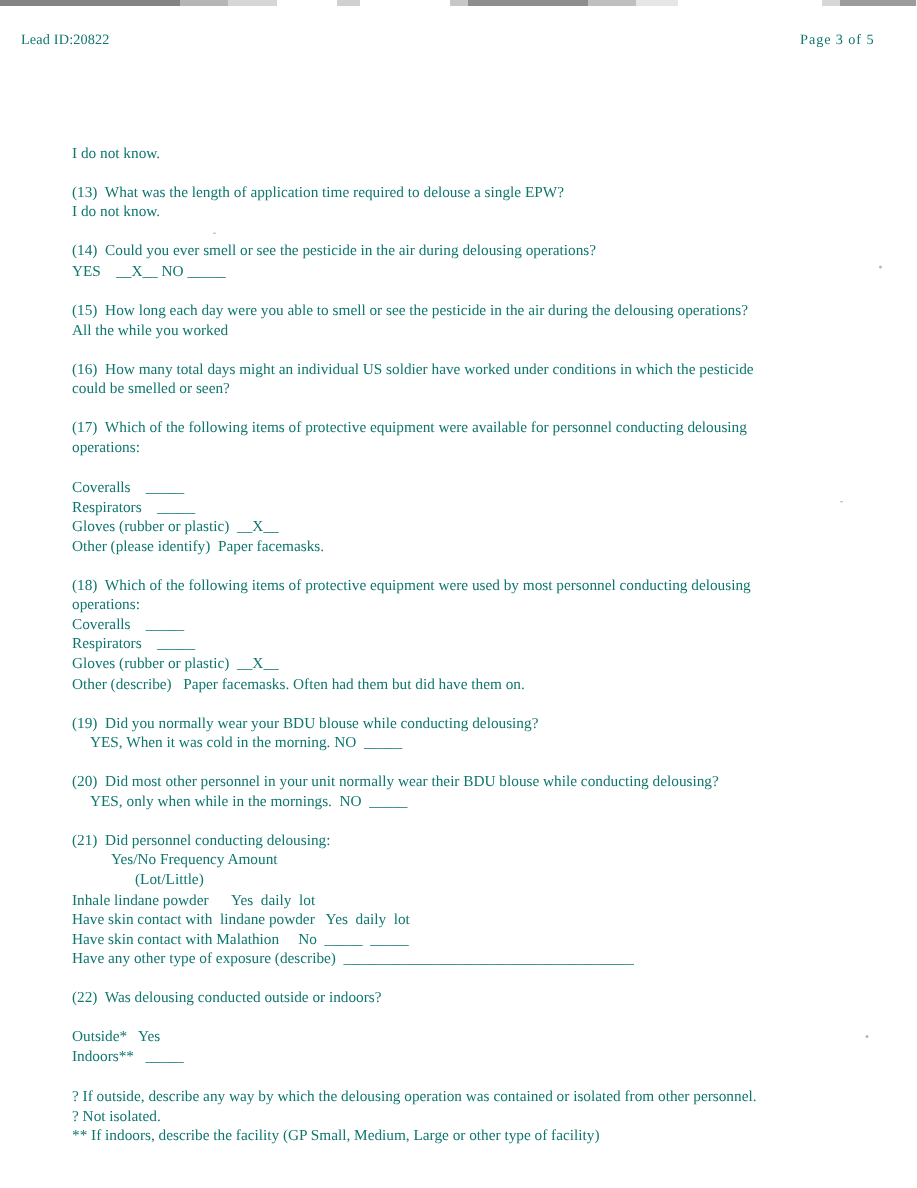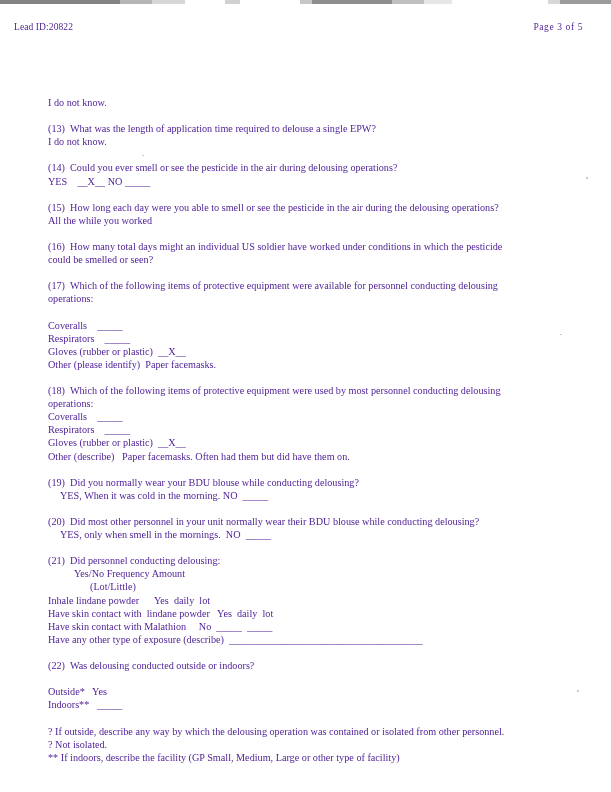--- a/index.html
+++ b/index.html
@@ -7,21 +7,21 @@
     padding: 0;
     background: #ffffff;
   }
   .page {
     position: relative;
     width: 611px;
     height: 792px;
     background: #ffffff;
     overflow: hidden;
     font-family: "Liberation Serif", "DejaVu Serif", serif;
-    color: #4c1d95;
+    color: #0f766e;
   }
   
   .scan-edge {
     position: absolute;
     top: 0; left: 0;
     width: 611px; height: 4px;
     background:
       linear-gradient(90deg,
         #6e6e6e 0px, #6e6e6e 120px,
         #a9a9a9 120px, #a9a9a9 152px,
@@ -137,21 +137,21 @@
     <div class="line">Respirators    _____</div>
     <div class="line">Gloves (rubber or plastic)  __X__</div>
     <div class="line">Other (describe)   Paper facemasks. Often had them but did have them on.</div>
     <div class="gap"></div>
 
     <div class="line">(19)  Did you normally wear your BDU blouse while conducting delousing?</div>
     <div class="line indent-1">YES, When it was cold in the morning. NO  _____</div>
     <div class="gap"></div>
 
     <div class="line">(20)  Did most other personnel in your unit normally wear their BDU blouse while conducting delousing?</div>
-    <div class="line indent-1">YES, only when smell in the mornings.  NO  _____</div>
+    <div class="line indent-1">YES, only when while in the mornings.  NO  _____</div>
     <div class="gap"></div>
 
     <div class="line">(21)  Did personnel conducting delousing:</div>
     <div class="line indent-2">Yes/No Frequency Amount</div>
     <div class="line" style="padding-left:42px;">(Lot/Little)</div>
     <div class="line">Inhale lindane powder      Yes  daily  lot</div>
     <div class="line">Have skin contact with  lindane powder   Yes  daily  lot</div>
     <div class="line">Have skin contact with Malathion     No  _____  _____</div>
     <div class="line">Have any other type of exposure (describe)  ______________________________________</div>
     <div class="gap"></div>

